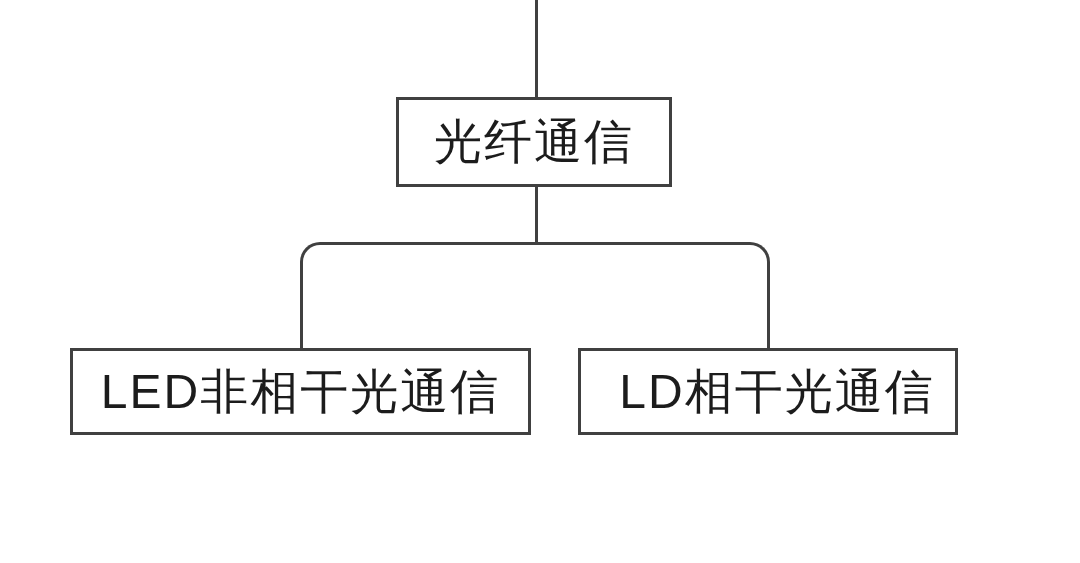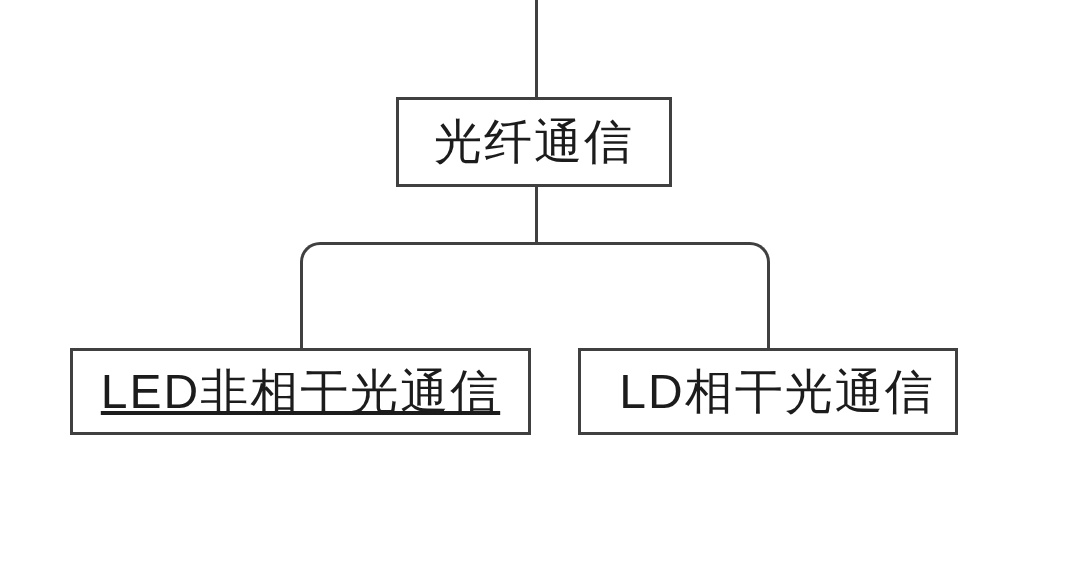--- a/index.html
+++ b/index.html
@@ -55,21 +55,21 @@
   <div class="vline" style="left:535px; top:0; height:100px;"></div>
 
   <div class="node" style="left:396px; top:97px; width:276px; height:90px;">
     <span>光纤通信</span>
   </div>
 
   <div class="vline" style="left:535px; top:187px; height:58px;"></div>
 
   <div class="bracket" style="left:300px; top:242px; width:470px; height:106px;"></div>
 
-  <div class="node" style="left:70px; top:348px; width:461px; height:87px;text-decoration:underline;">
+  <div class="node" style="left:70px; top:348px; width:461px; height:87px;">
     <span>LED非相干光通信</span>
   </div>
 
   <div class="node" style="left:578px; top:348px; width:380px; height:87px;padding-left:18px;">
     <span>LD相干光通信</span>
   </div>
 
 </div>
 
 </body></html>

